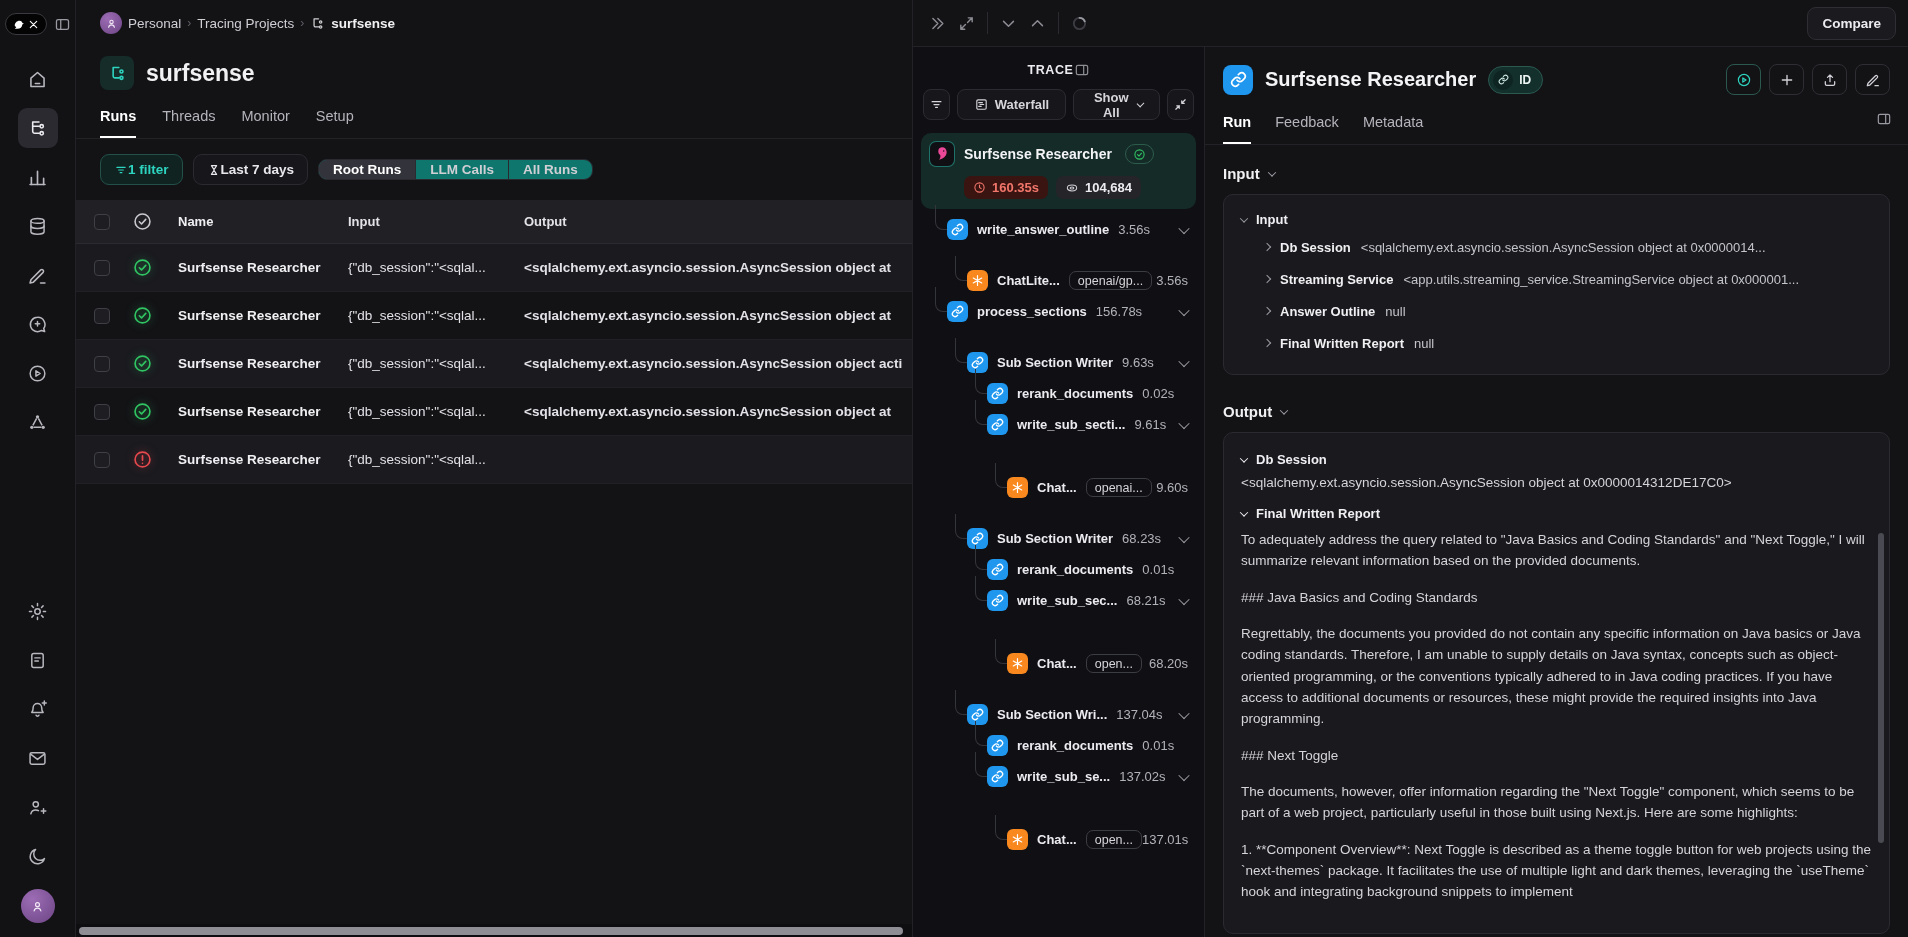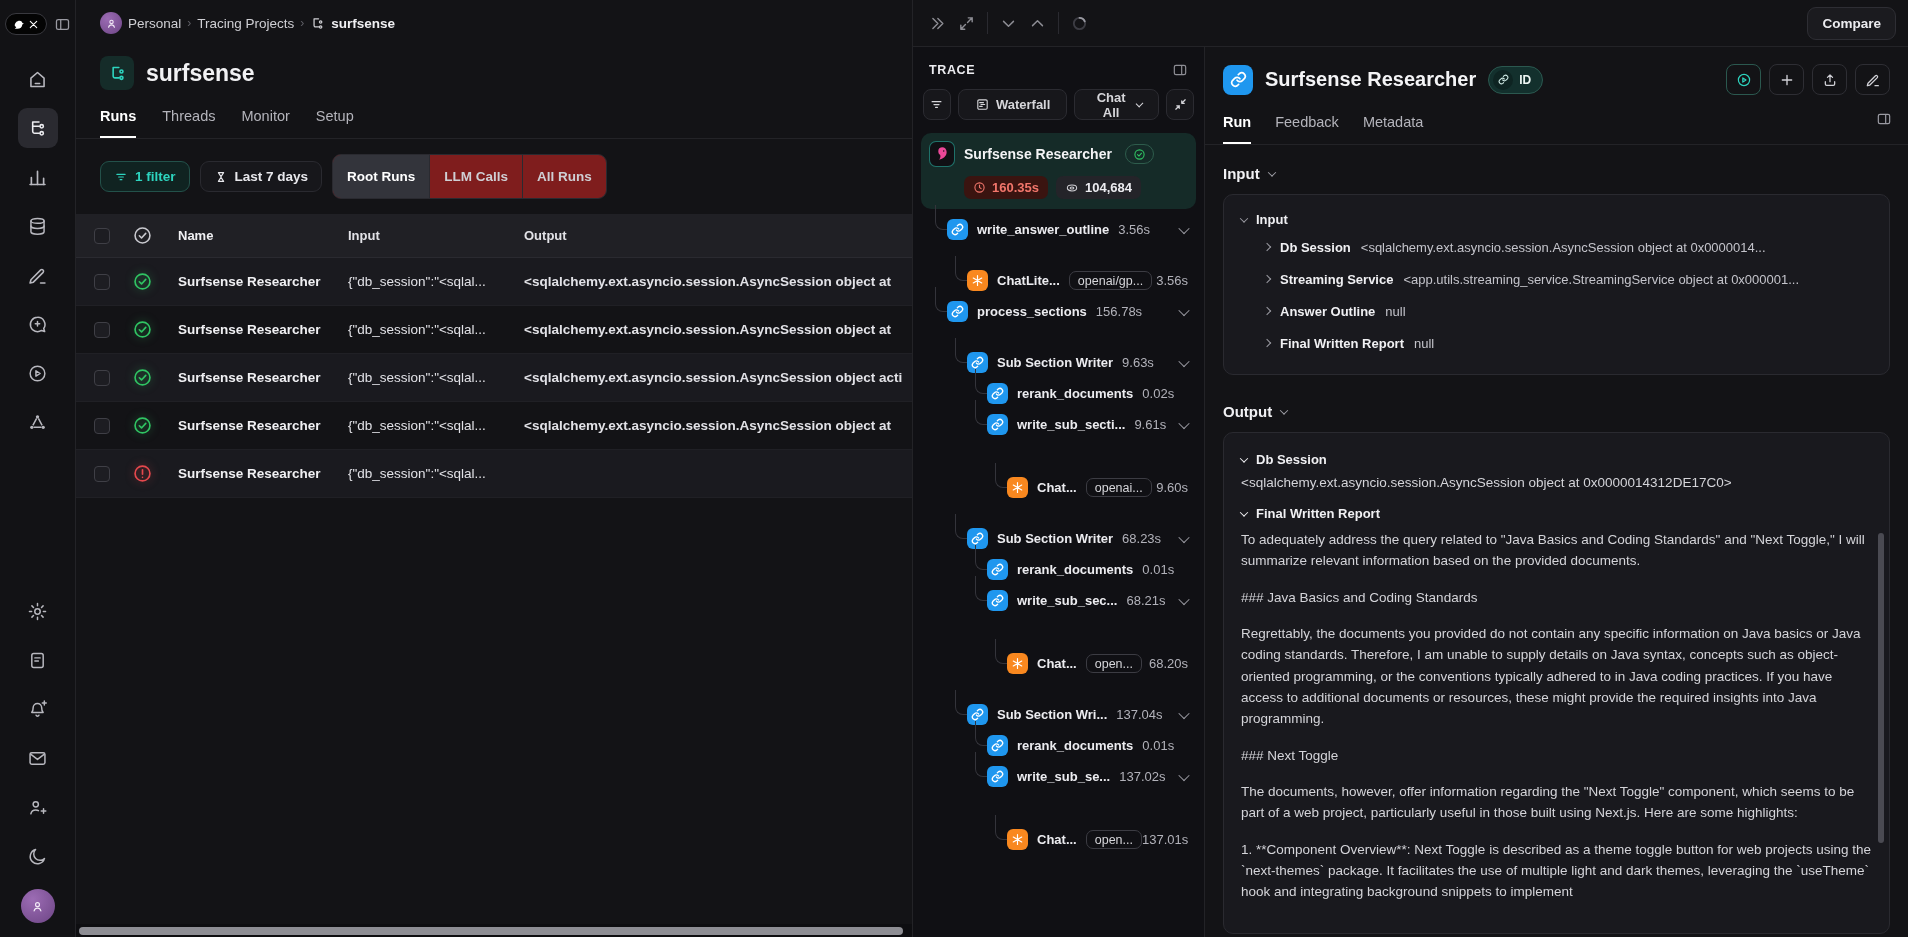--- a/index.html
+++ b/index.html
@@ -27,24 +27,24 @@
   .crumb-sep { color:#5f5f66; font-size:12px; }
   .crumb-proj { display:flex; align-items:center; gap:6px; color:#f0f0f3; font-weight:700; }
   .crumb-proj .tglyph { color:#cfcfd4; }
   .title-row { display:flex; align-items:center; gap:12px; padding:10px 24px 2px; flex:none; }
   .title-icon { width:34px; height:34px; border-radius:8px; background:#152c29; color:#2dd4bf; display:flex; align-items:center; justify-content:center; }
   .page-title { font-size:23px; font-weight:700; color:#f2f2f4; }
   .tabs { display:flex; gap:26px; padding:16px 24px 0; border-bottom:1px solid #232327; flex:none; }
   .tab { padding-bottom:12px; font-size:14.5px; color:#b4b4bb; cursor:pointer; }
   .tab.active { color:#fff; font-weight:700; border-bottom:2px solid #fff; }
   .filter-row { display:flex; gap:10px; padding:15px 24px; align-items:center; flex:none; }
-  .btn { display:flex; align-items:center; gap:7px; height:31px; padding:0 13px; border-radius:9px; font-size:13.5px; font-weight:600; cursor:pointer; }
+  .btn { display:flex; align-items:center; height:31px; padding:0 13px; border-radius:9px; font-size:13.5px; font-weight:600; cursor:pointer; }
   .btn-filter { background:#102321; border:1px solid #23514a; color:#2dd4bf; }
   .btn-date { background:#17171b; border:1px solid #2a2a30; color:#e8e8ec; }
-  .segmented { display:flex; background:#7f1d1d; border:1px solid #2a2a30; border-radius:9px; overflow:hidden; height:45px; }
+  .segmented { display:flex; background:#0f766e; border:1px solid #2a2a30; border-radius:9px; overflow:hidden; height:21px; }
   .segment { display:flex; align-items:center; padding:0 14px; font-size:13.5px; font-weight:600; color:#cfcfd4; border-right:1px solid #2a2a30; cursor:pointer; }
   .segment:last-child { border-right:none; }
   .segment.active { background:#33343b; color:#fff; }
   .table-head { height:44px; background:#202025; display:flex; align-items:center; padding-left:18px; font-size:13px; font-weight:700; color:#e8e8ec; border-bottom:1px solid #2a2a30; flex:none; }
   .run-row { height:48px; display:flex; align-items:center; padding-left:18px; border-bottom:1px solid #202025; font-size:13.5px; flex:none; }
   .run-row.alt { background:#1a1a1f; }
   .c-cb { width:16px; height:16px; border:1px solid #3f3f46; border-radius:4px; background:#1d1d22; margin-right:22px; flex:none; cursor:pointer; }
   .c-status { width:21px; margin-right:25px; flex:none; }
   .c-status svg { width:21px; height:21px; }
   .st-ok { color:#30c463; filter:drop-shadow(0 0 4px rgba(48,196,99,.5)); }
@@ -63,21 +63,21 @@
   .tt-icon { color:#8d8d94; display:flex; cursor:pointer; }
   .tt-icon svg { width:17px; height:17px; }
   .tt-div { width:1px; height:22px; background:#2a2a30; }
   .tt-spacer { flex:1; }
   .btn-compare { background:#1b1b1f; border:1px solid #2e2e34; border-radius:9px; color:#ececf0; font-size:13.5px; font-weight:600; padding:8px 14px; cursor:pointer; }
 
   .lower { flex:1; display:flex; min-height:0; }
 
   
   .trace-panel { width:292px; flex:none; background:#101014; border-right:1px solid #232327; display:flex; flex-direction:column; padding:0 8px; }
-  .trace-head { display:flex; align-items:center; justify-content:space-between; padding:15px 8px 11px; font-size:12.5px; font-weight:700; letter-spacing:.05em; color:#ececf0; }
+  .trace-head { display:flex; align-items:center; justify-content:center; padding:15px 8px 11px; font-size:12.5px; font-weight:700; letter-spacing:.05em; color:#ececf0; }
   .trace-head .tt-icon svg { width:16px; height:16px; }
   .trace-controls { display:flex; gap:7px; padding:0 2px 13px; }
   .tc-btn { display:flex; align-items:center; justify-content:center; gap:6px; height:31px; background:#17171b; border:1px solid #2b2b31; border-radius:8px; color:#d6d6da; font-size:13px; font-weight:600; padding:0 16px; cursor:pointer; }
   .tc-btn.square { width:33px; padding:0; }
   .tc-btn svg { width:15px; height:15px; }
   .tree { flex:1; overflow:hidden; font-size:13px; }
   .t-root { background:#152b28; border-radius:10px; padding:8px 8px 10px; margin-bottom:5px; cursor:pointer; }
   .t-root-line1 { display:flex; align-items:center; gap:9px; }
   .root-icon { width:26px; height:26px; border-radius:7px; background:#101014; border:1px solid rgba(45,212,191,.5); display:flex; align-items:center; justify-content:center; flex:none; }
   .root-icon svg { width:16px; height:16px; }
@@ -457,21 +457,21 @@
               </svg>
             </button>
           <button class="tc-btn">
             <svg viewBox="0 0 24 24" fill="none" stroke="currentColor" stroke-width="1.8" stroke-linecap="round">
                 <rect x="4.5" y="4.5" width="15" height="15" rx="2"></rect>
                 <path d="M7.5 9h6M9.5 12h6M7.5 15h4"></path>
               </svg>
             <span>Waterfall</span>
           </button>
           <button class="tc-btn">
-            <span>Chat All</span>
+            <span>Show All</span>
             <i class="chev sm"></i>
           </button>
           <button class="tc-btn square">
               <svg viewBox="0 0 24 24" fill="none" stroke="currentColor" stroke-width="2" stroke-linecap="round" stroke-linejoin="round">
                 <path d="M10 14l-5.5 5.5M10 14v4M10 14H6M14 10l5.5-5.5M14 10V6M14 10h4"></path>
               </svg>
             </button>
         </div>
 
         <div class="tree">

